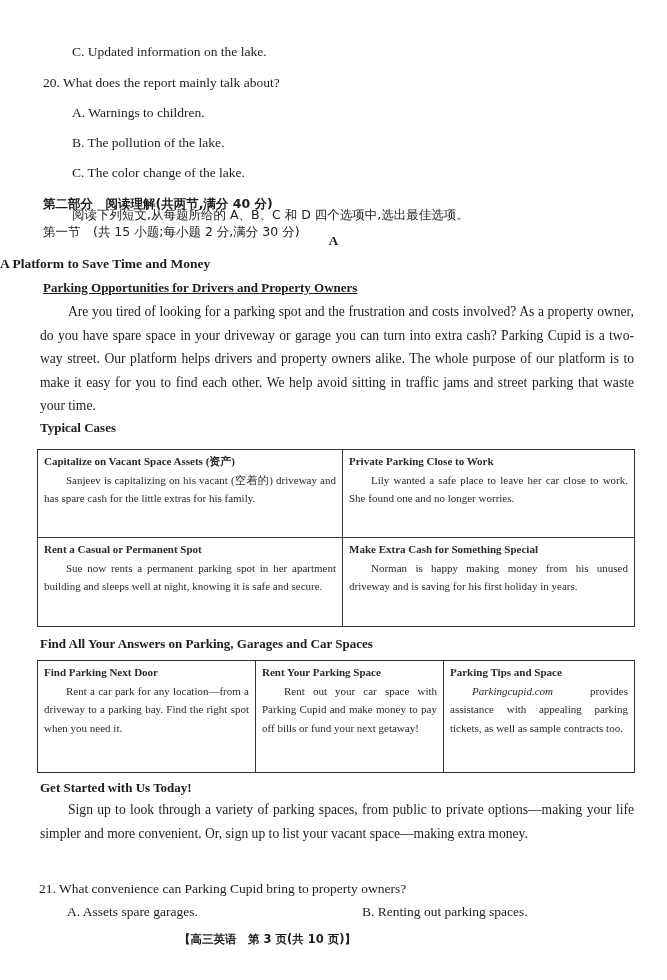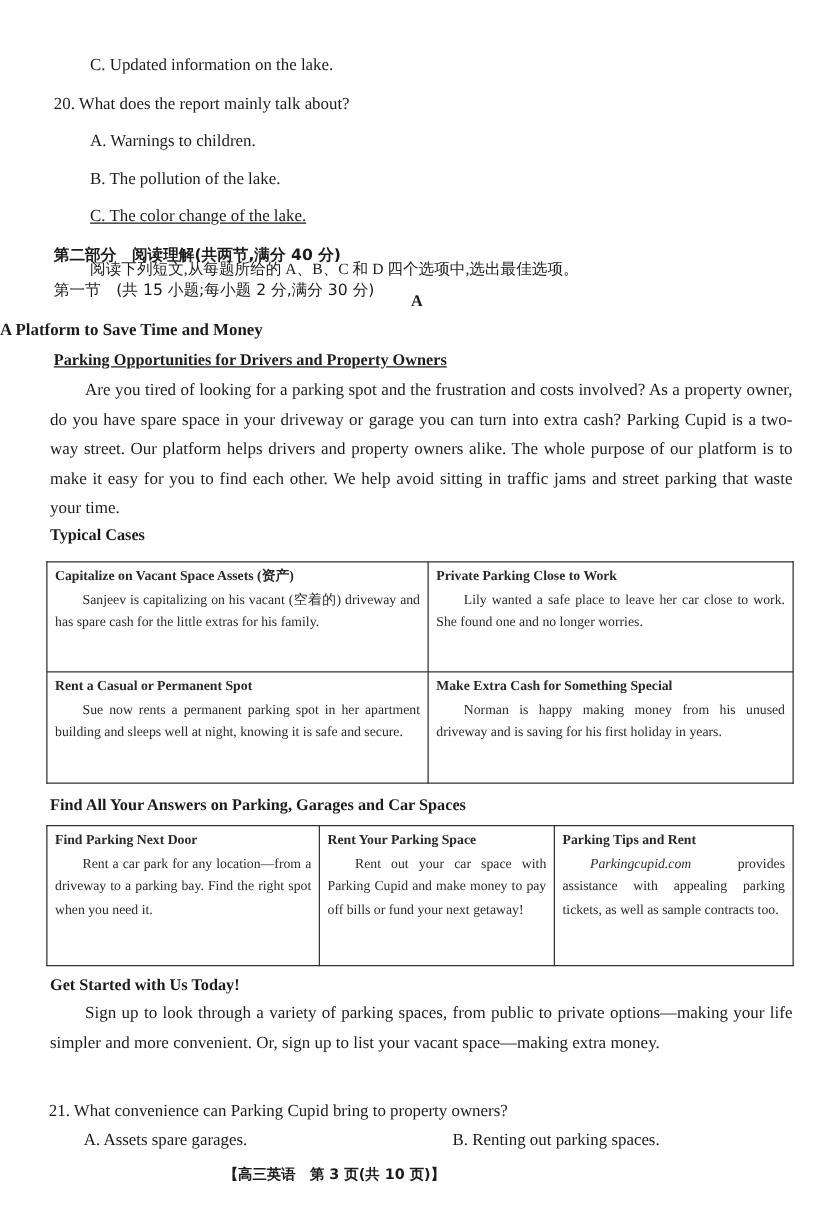--- a/index.html
+++ b/index.html
@@ -20,26 +20,26 @@
   .footer { font-family:"DejaVu Sans", sans-serif; font-size:11.5px; font-weight:bold; }
 </style>
 </head>
 <body>
 
 <div class="abs line" style="left:72px; top:43px;">C. Updated information on the lake.</div>
 
 <div class="abs line" style="left:43px; top:74px;">20. What does the report mainly talk about?</div>
 <div class="abs line" style="left:72px; top:104px;">A. Warnings to children.</div>
 <div class="abs line" style="left:72px; top:134px;">B. The pollution of the lake.</div>
-<div class="abs line" style="left:72px; top:164px;text-decoration:underline;">C. The color change of the lake.</div>
+<div class="abs line" style="left:72px; top:164px;">C. The color change of the lake.</div>
 
 <div class="abs cn" style="left:43px; top:196px;">第二部分　阅读理解(共两节,满分 40 分)</div>
 <div class="abs cn" style="left:43px; top:224px; font-weight:normal;">第一节　(共 15 小题;每小题 2 分,满分 30 分)</div>
 
-<div class="abs cn" style="left:72px; top:207px; font-weight:normal; top:207px;font-family:Liberation Serif, serif;">阅读下列短文,从每题所给的 A、B、C 和 D 四个选项中,选出最佳选项。</div>
+<div class="abs cn" style="left:72px; top:207px; font-weight:normal; top:207px;">阅读下列短文,从每题所给的 A、B、C 和 D 四个选项中,选出最佳选项。</div>
 
 <div class="abs bold" style="left:0; width:667px; text-align:center; top:233px; font-size:13px;">A</div>
 <div class="abs bold" style="left:0; width:667px; text-align:left; top:256px; font-size:13.5px;">A Platform to Save Time and Money</div>
 <div class="abs bold" style="left:43px; top:280px; font-size:13px;text-decoration:underline;">Parking Opportunities for Drivers and Property Owners</div>
 
 <div class="para" style="top:300px;"><span class="ind"></span><span>Are you tired of looking for a parking spot and the frustration and costs involved? As a property owner, do you have spare space in your driveway or garage you can turn into extra cash? Parking Cupid is a two-way street. Our platform helps drivers and property owners alike. The whole purpose of our platform is to make it easy for you to find each other. We help avoid sitting in traffic jams and street parking that waste your time.</span></div>
 
 <div class="abs bold" style="left:40px; top:420px; font-size:13px;">Typical Cases</div>
 
 <table class="cases" style="left:37px; top:449px; width:597px;">
@@ -83,21 +83,21 @@
       <tr style="height:112px;">
     <td>
       <span class="cell-title">Find Parking Next Door</span>
       <span class="cell-body"><span class="ind"></span><span>Rent a car park for any location—from a driveway to a parking bay. Find the right spot when you need it.</span></span>
     </td>
     <td>
       <span class="cell-title">Rent Your Parking Space</span>
       <span class="cell-body"><span class="ind"></span><span>Rent out your car space with Parking Cupid and make money to pay off bills or fund your next getaway!</span></span>
     </td>
     <td>
-      <span class="cell-title">Parking Tips and Rent</span>
+      <span class="cell-title">Parking Tips and Space</span>
       <span class="cell-body"><span class="ind"></span><i>Parkingcupid.com</i><span> provides assistance with appealing parking tickets, as well as sample contracts too.</span></span>
     </td>
   </tr>
 </tbody>
   </table>
 
 <div class="abs bold" style="left:40px; top:780px; font-size:13px;">Get Started with Us Today!</div>
 
 <div class="para" style="top:798px;"><span class="ind"></span><span>Sign up to look through a variety of parking spaces, from public to private options—making your life simpler and more convenient. Or, sign up to list your vacant space—making extra money.</span></div>
 

